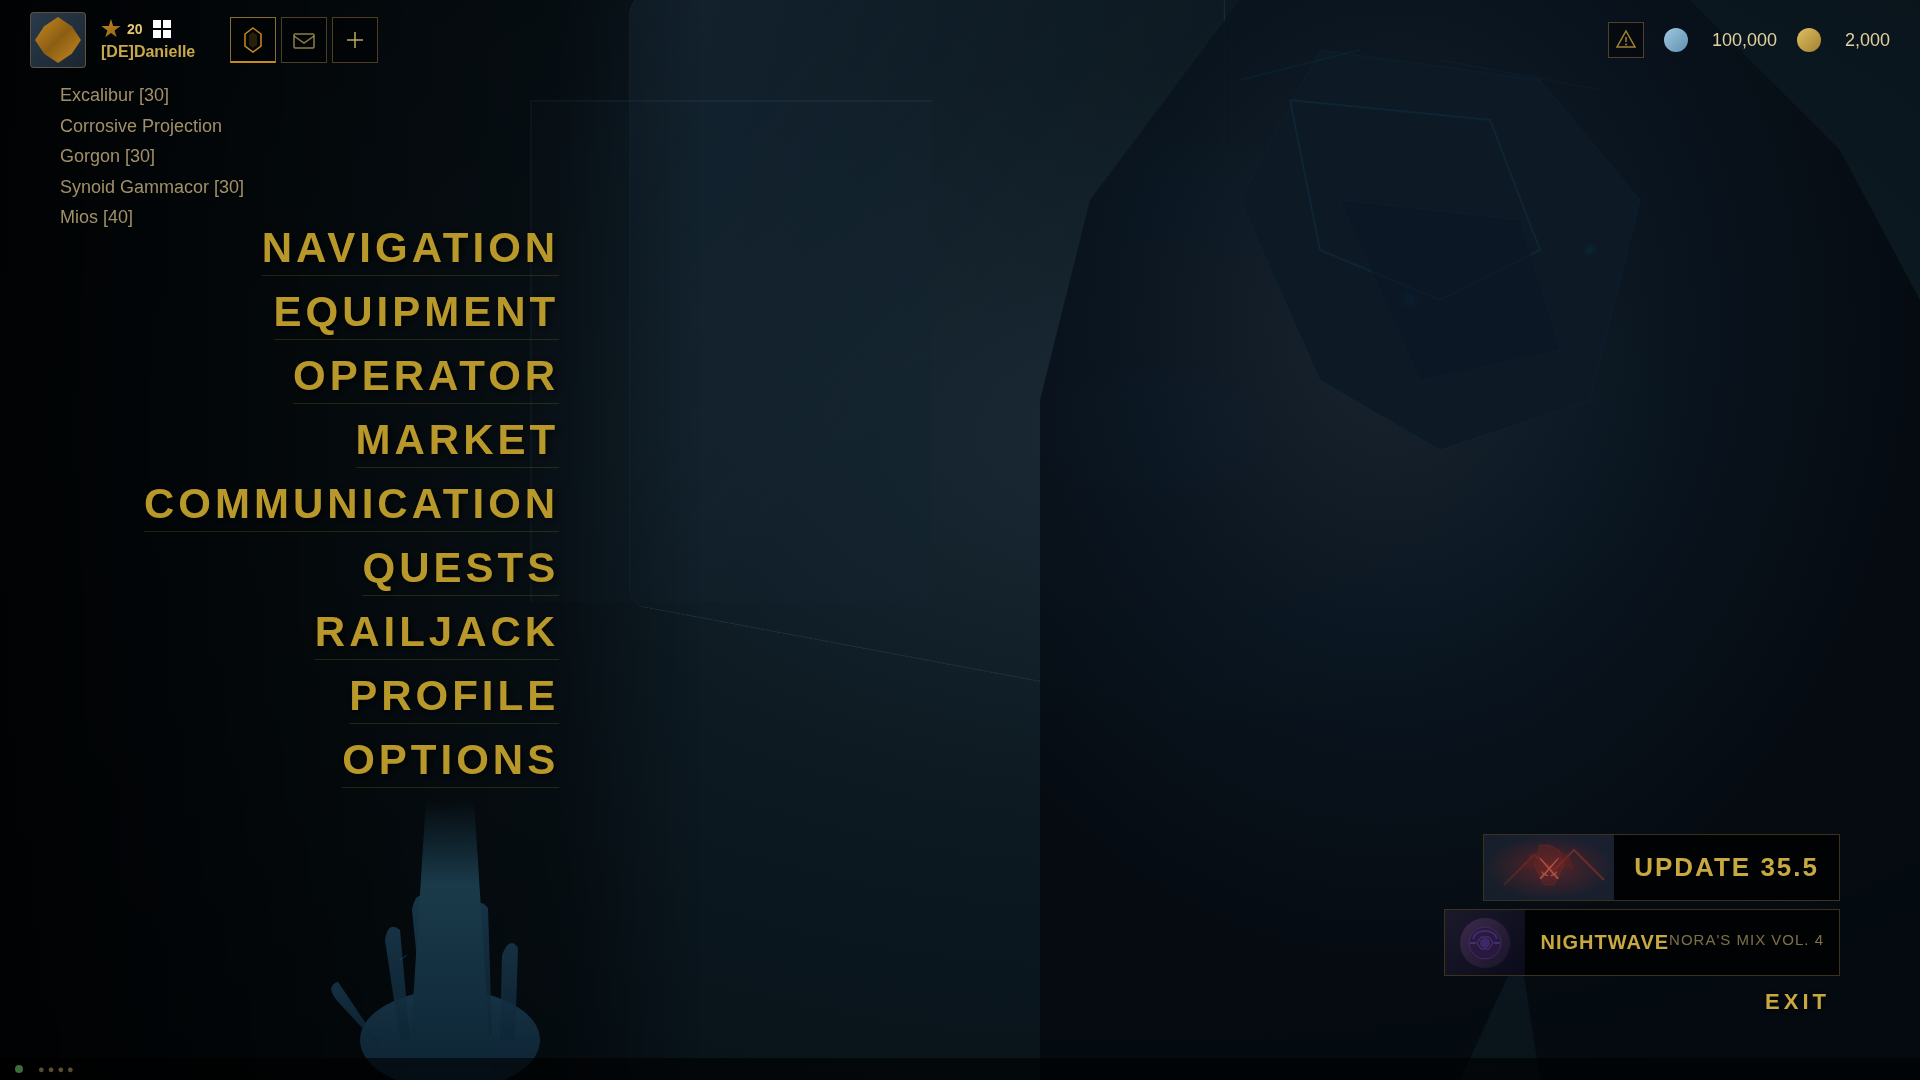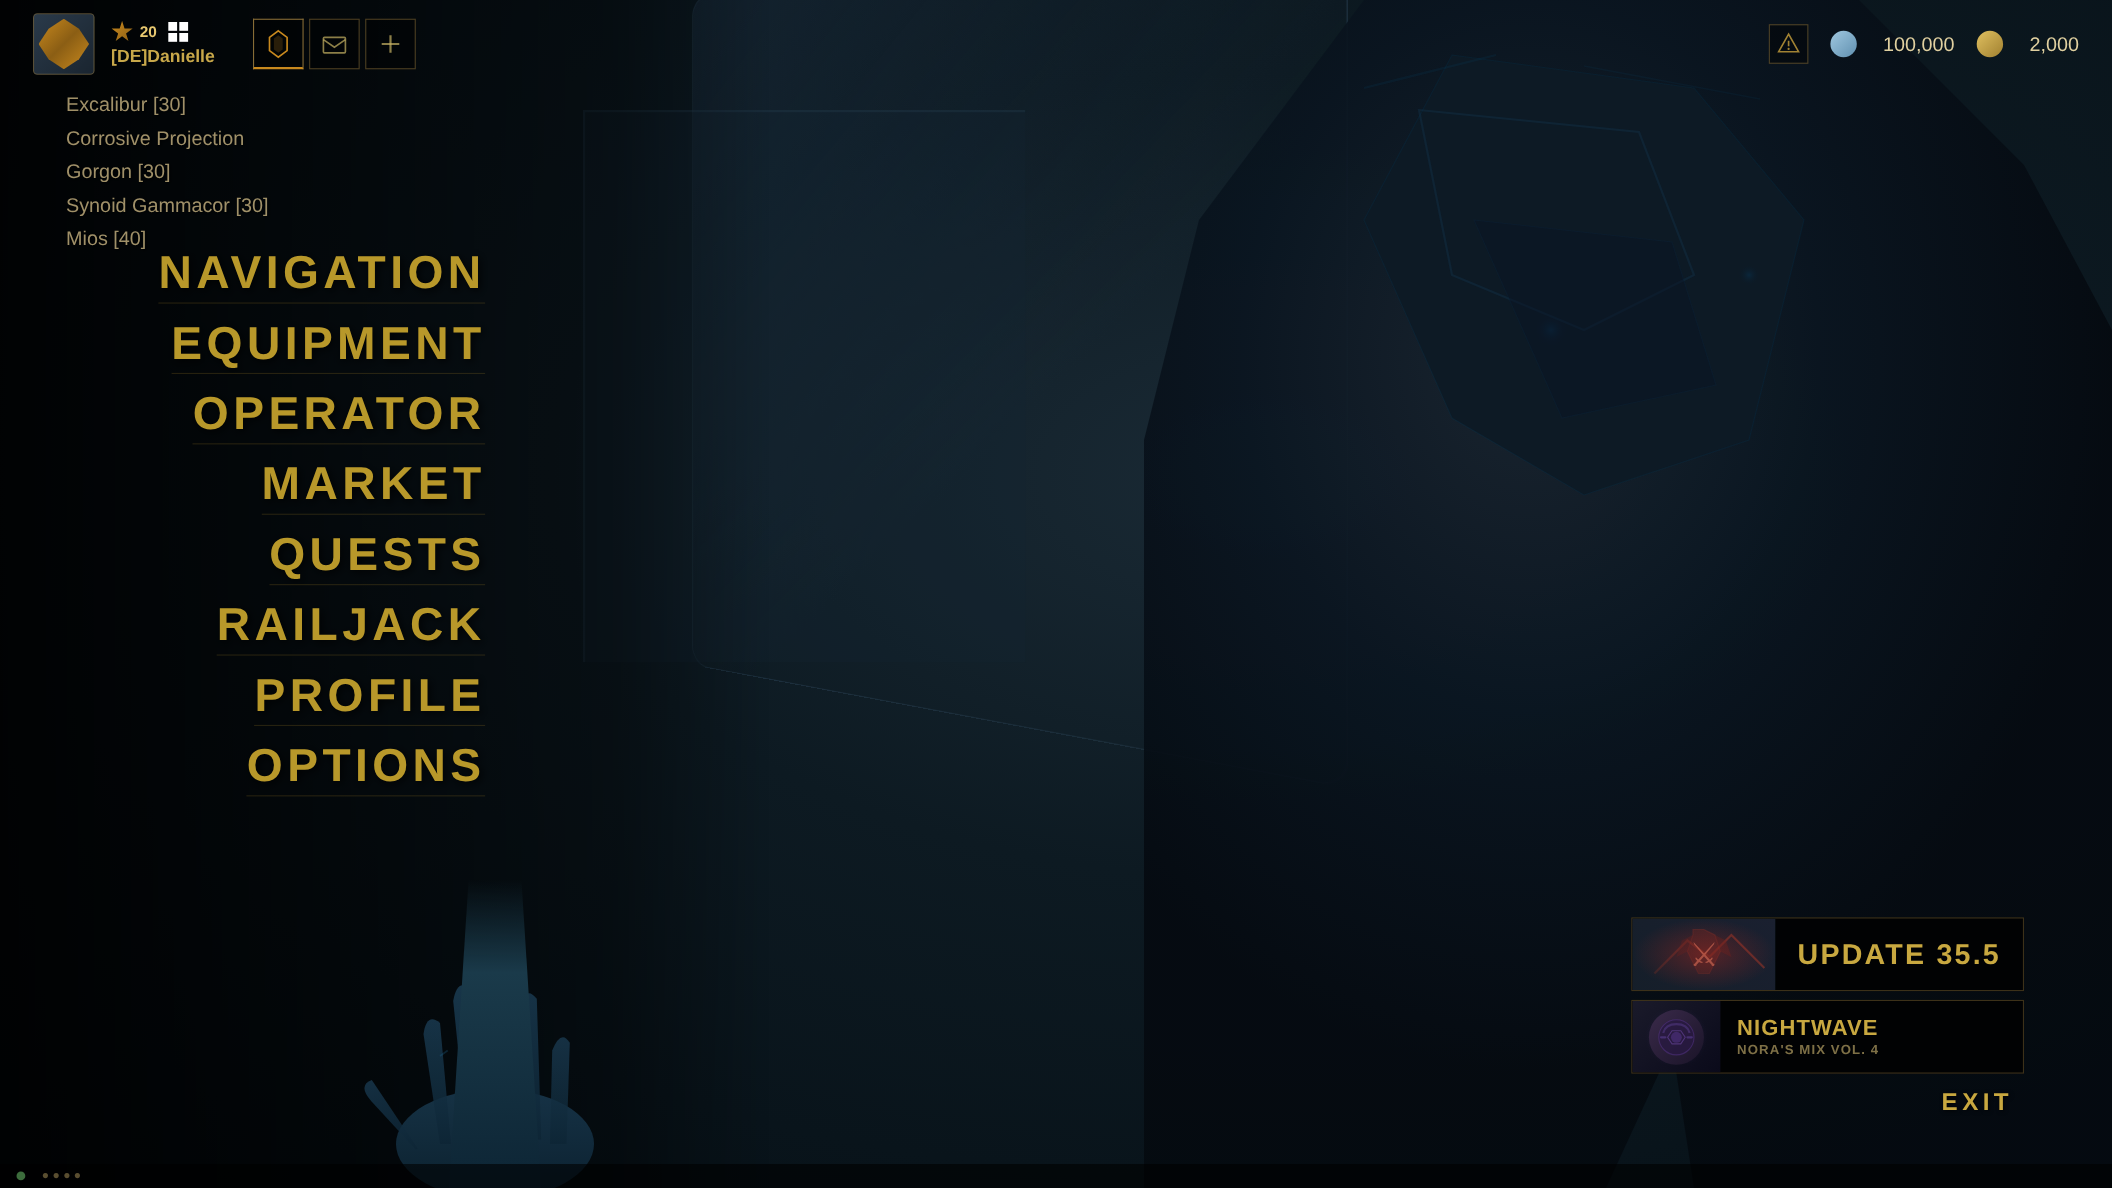--- a/index.html
+++ b/index.html
@@ -330,35 +330,33 @@
       align-items: center;
       justify-content: center;
       color: rgba(150,100,200,0.8);
       font-size: 22px;
       position: relative;
     }
 
     .nightwave-text {
       padding: 0 15px;
       display: flex;
-      flex-direction: column;
     }
 
     .nightwave-title {
       color: #c8a840;
       font-size: 20px;
       font-weight: bold;
       letter-spacing: 1px;
     }
 
     .nightwave-subtitle {
       color: rgba(180,160,100,0.7);
-      font-size: 12px;
+      font-size: 15px;
       letter-spacing: 1px;
-      font-weight: bold;
     }
 
     .exit-btn {
       color: #c8a840;
       font-size: 22px;
       font-weight: bold;
       letter-spacing: 4px;
       cursor: pointer;
       text-align: right;
       padding: 5px 10px;
@@ -591,20 +589,21 @@
   <p>Gorgon [30]</p>
   <p>Synoid Gammacor [30]</p>
   <p>Mios [40]</p>
 </div>
 
 <div class="main-menu">
   <div class="menu-item">NAVIGATION</div>
   <div class="menu-item">EQUIPMENT</div>
   <div class="menu-item">OPERATOR</div>
   <div class="menu-item">MARKET</div>
+  <div class="menu-item">COMMUNICATION</div>
   <div class="menu-item">QUESTS</div>
   <div class="menu-item">RAILJACK</div>
   <div class="menu-item">PROFILE</div>
   <div class="menu-item">OPTIONS</div>
 </div>
 
 <div class="bottom-right">
 
   <div class="update-panel">
     <div class="update-thumbnail">

